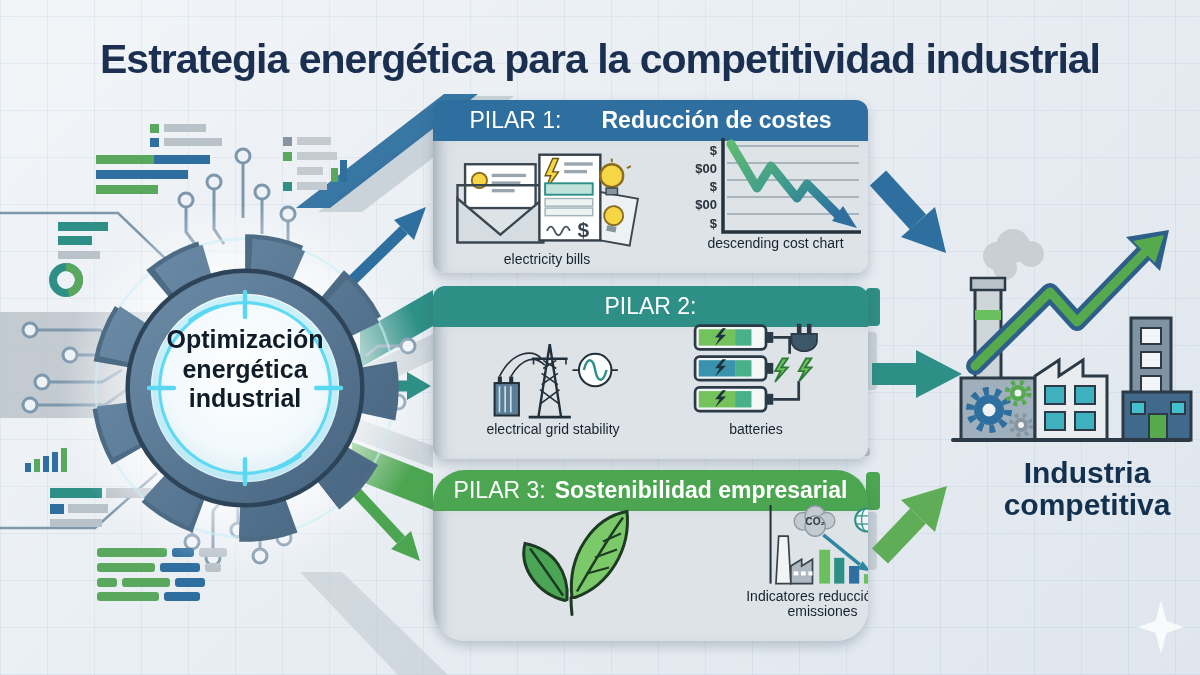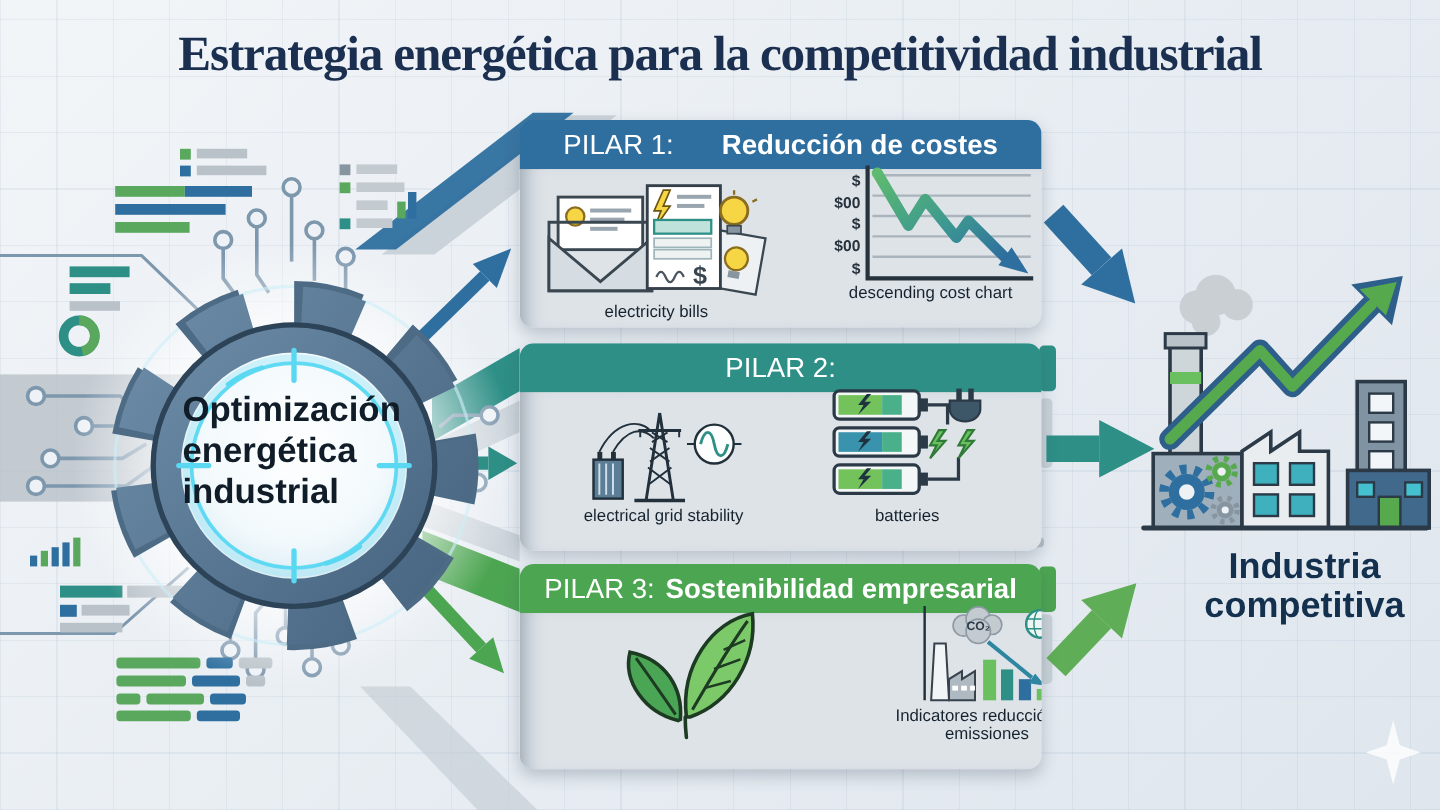--- a/index.html
+++ b/index.html
@@ -6,41 +6,41 @@
   .stage{
     position:relative;width:1200px;height:675px;overflow:hidden;
     font-family:"Liberation Sans",sans-serif;
     background:
       repeating-linear-gradient(0deg, rgba(130,160,190,.12) 0 1px, transparent 1px 47px),
       repeating-linear-gradient(90deg, rgba(130,160,190,.12) 0 1px, transparent 1px 47px),
       linear-gradient(135deg,#f2f5f8 0%,#e9eef3 45%,#dfe6ed 100%);
   }
   .bg-svg{position:absolute;left:0;top:0;}
   .title{
-    position:absolute;top:20px;left:0;width:100%;text-align:center;margin:0;
-    font-size:41px;font-weight:bold;color:#1b3050;letter-spacing:-1px;font-family:Liberation Serif, serif;
+    position:absolute;top:36px;left:0;width:100%;text-align:center;margin:0;
+    font-size:41px;font-weight:bold;color:#1b3050;letter-spacing:-1px;
   }
   
   .hub{position:absolute;left:85px;top:228px;width:320px;height:320px;}
   .hub-label{
-    position:absolute;left:67px;top:97px;width:210px;
-    font-size:29px;font-weight:bold;color:#101c28;line-height:1.18;
+    position:absolute;left:55px;top:97px;width:210px;text-align:center;
+    font-size:25px;font-weight:bold;color:#101c28;line-height:1.18;
   }
   
   .panel{position:absolute;left:433px;width:435px;border-radius:12px;overflow:hidden;
     box-shadow:0 5px 12px rgba(60,80,100,.28);}
   .panel .hd{height:41px;display:flex;align-items:center;justify-content:center;
     gap:9px;color:#fff;font-size:23px;}
   .panel .hd .pfx{font-weight:400;}
   .panel .hd .ttl{font-weight:bold;}
   .panel .bd{background:#dee3e8;display:flex;align-items:stretch;
     box-shadow:inset 16px 0 16px -12px rgba(80,100,118,.5);}
   .p1{top:100px;} .p1 .hd{background:#2e6f9f;gap:40px;} .p1 .bd{height:132px;}
   .p2{top:286px;} .p2 .hd{background:#2d8f86;} .p2 .bd{height:132px;}
-  .p3{top:470px;} .p3 .hd{background:#4ca551;} .p3 .bd{height:130px;padding-left:34px;}
+  .p3{top:470px;border-radius:32px;} .p3 .hd{background:#4ca551;} .p3 .bd{height:130px;padding-left:34px;}
   .fig{display:flex;flex-direction:column;align-items:center;justify-content:flex-end;padding:6px 0 7px;}
   .fig .icn{flex:1;display:flex;align-items:center;justify-content:center;}
   .cap{font-size:14px;font-weight:normal;color:#16232e;text-align:center;line-height:1.02;}
   
   .costchart{display:flex;align-items:flex-start;gap:2px;}
   .ylabs{display:flex;flex-direction:column;justify-content:space-between;height:88px;
     padding-top:2px;font-size:13px;font-weight:bold;color:#26323c;text-align:right;width:30px;}
   
   .outcome-label{
     position:absolute;left:972px;top:457px;width:230px;text-align:center;

